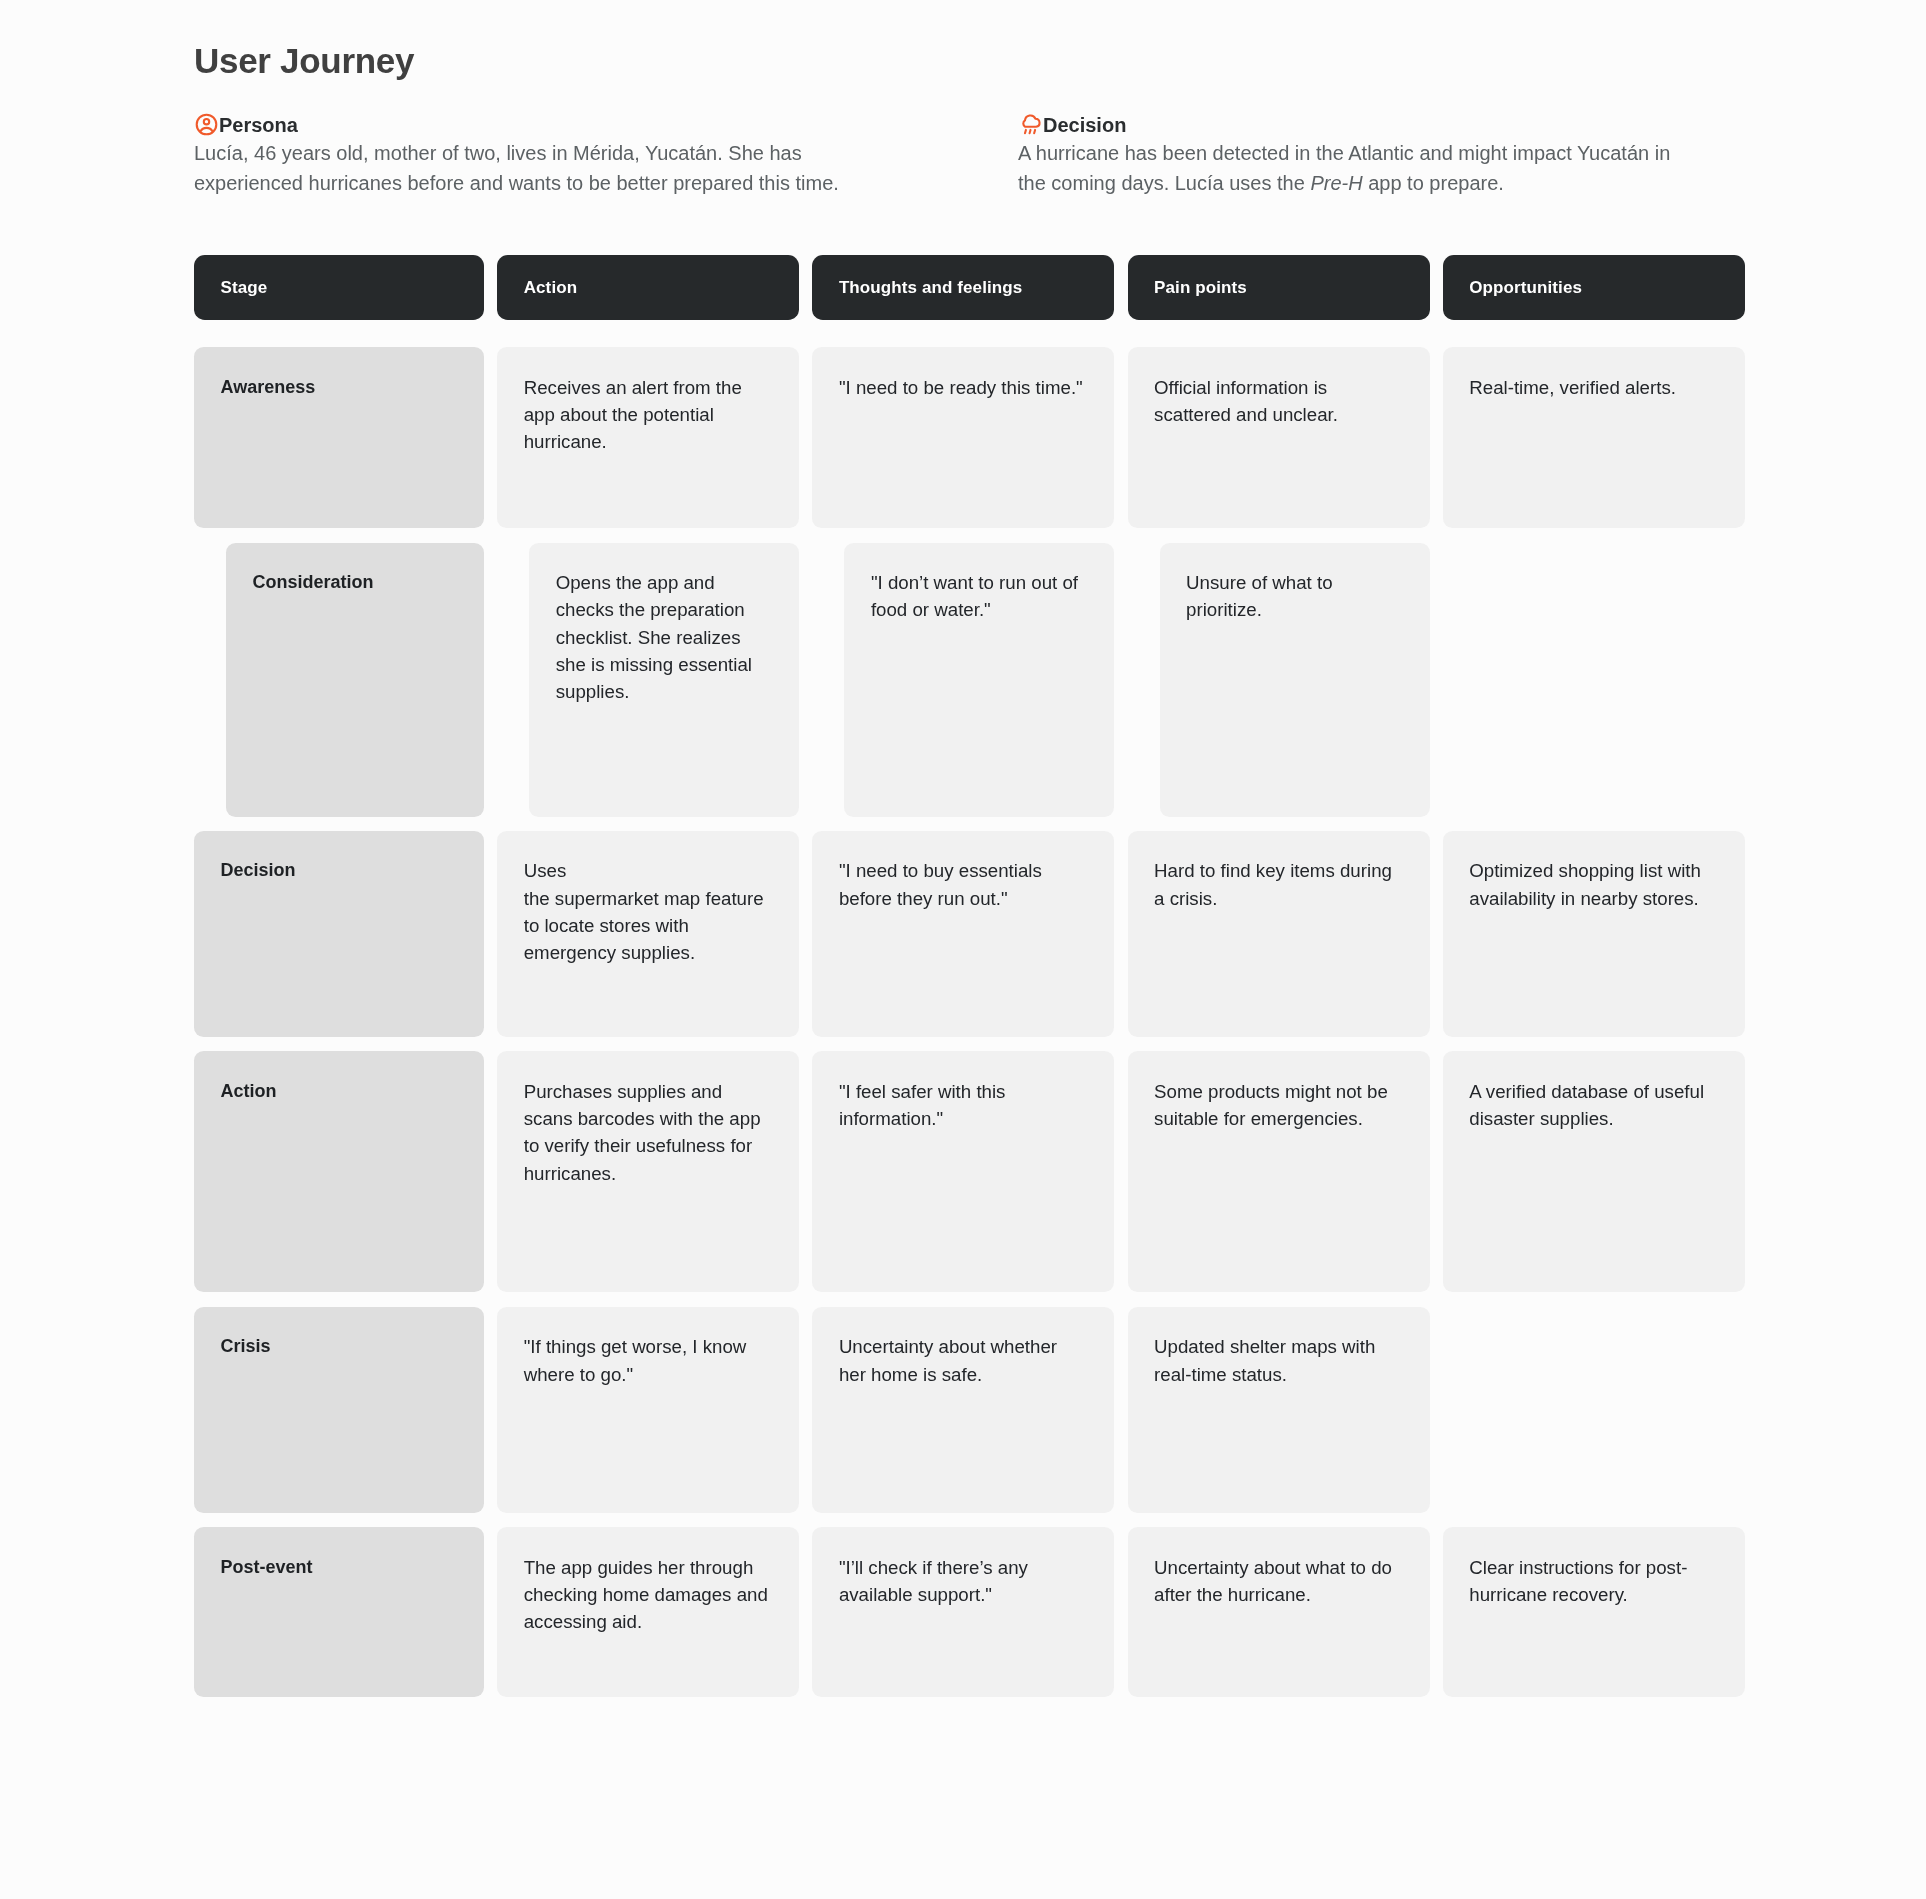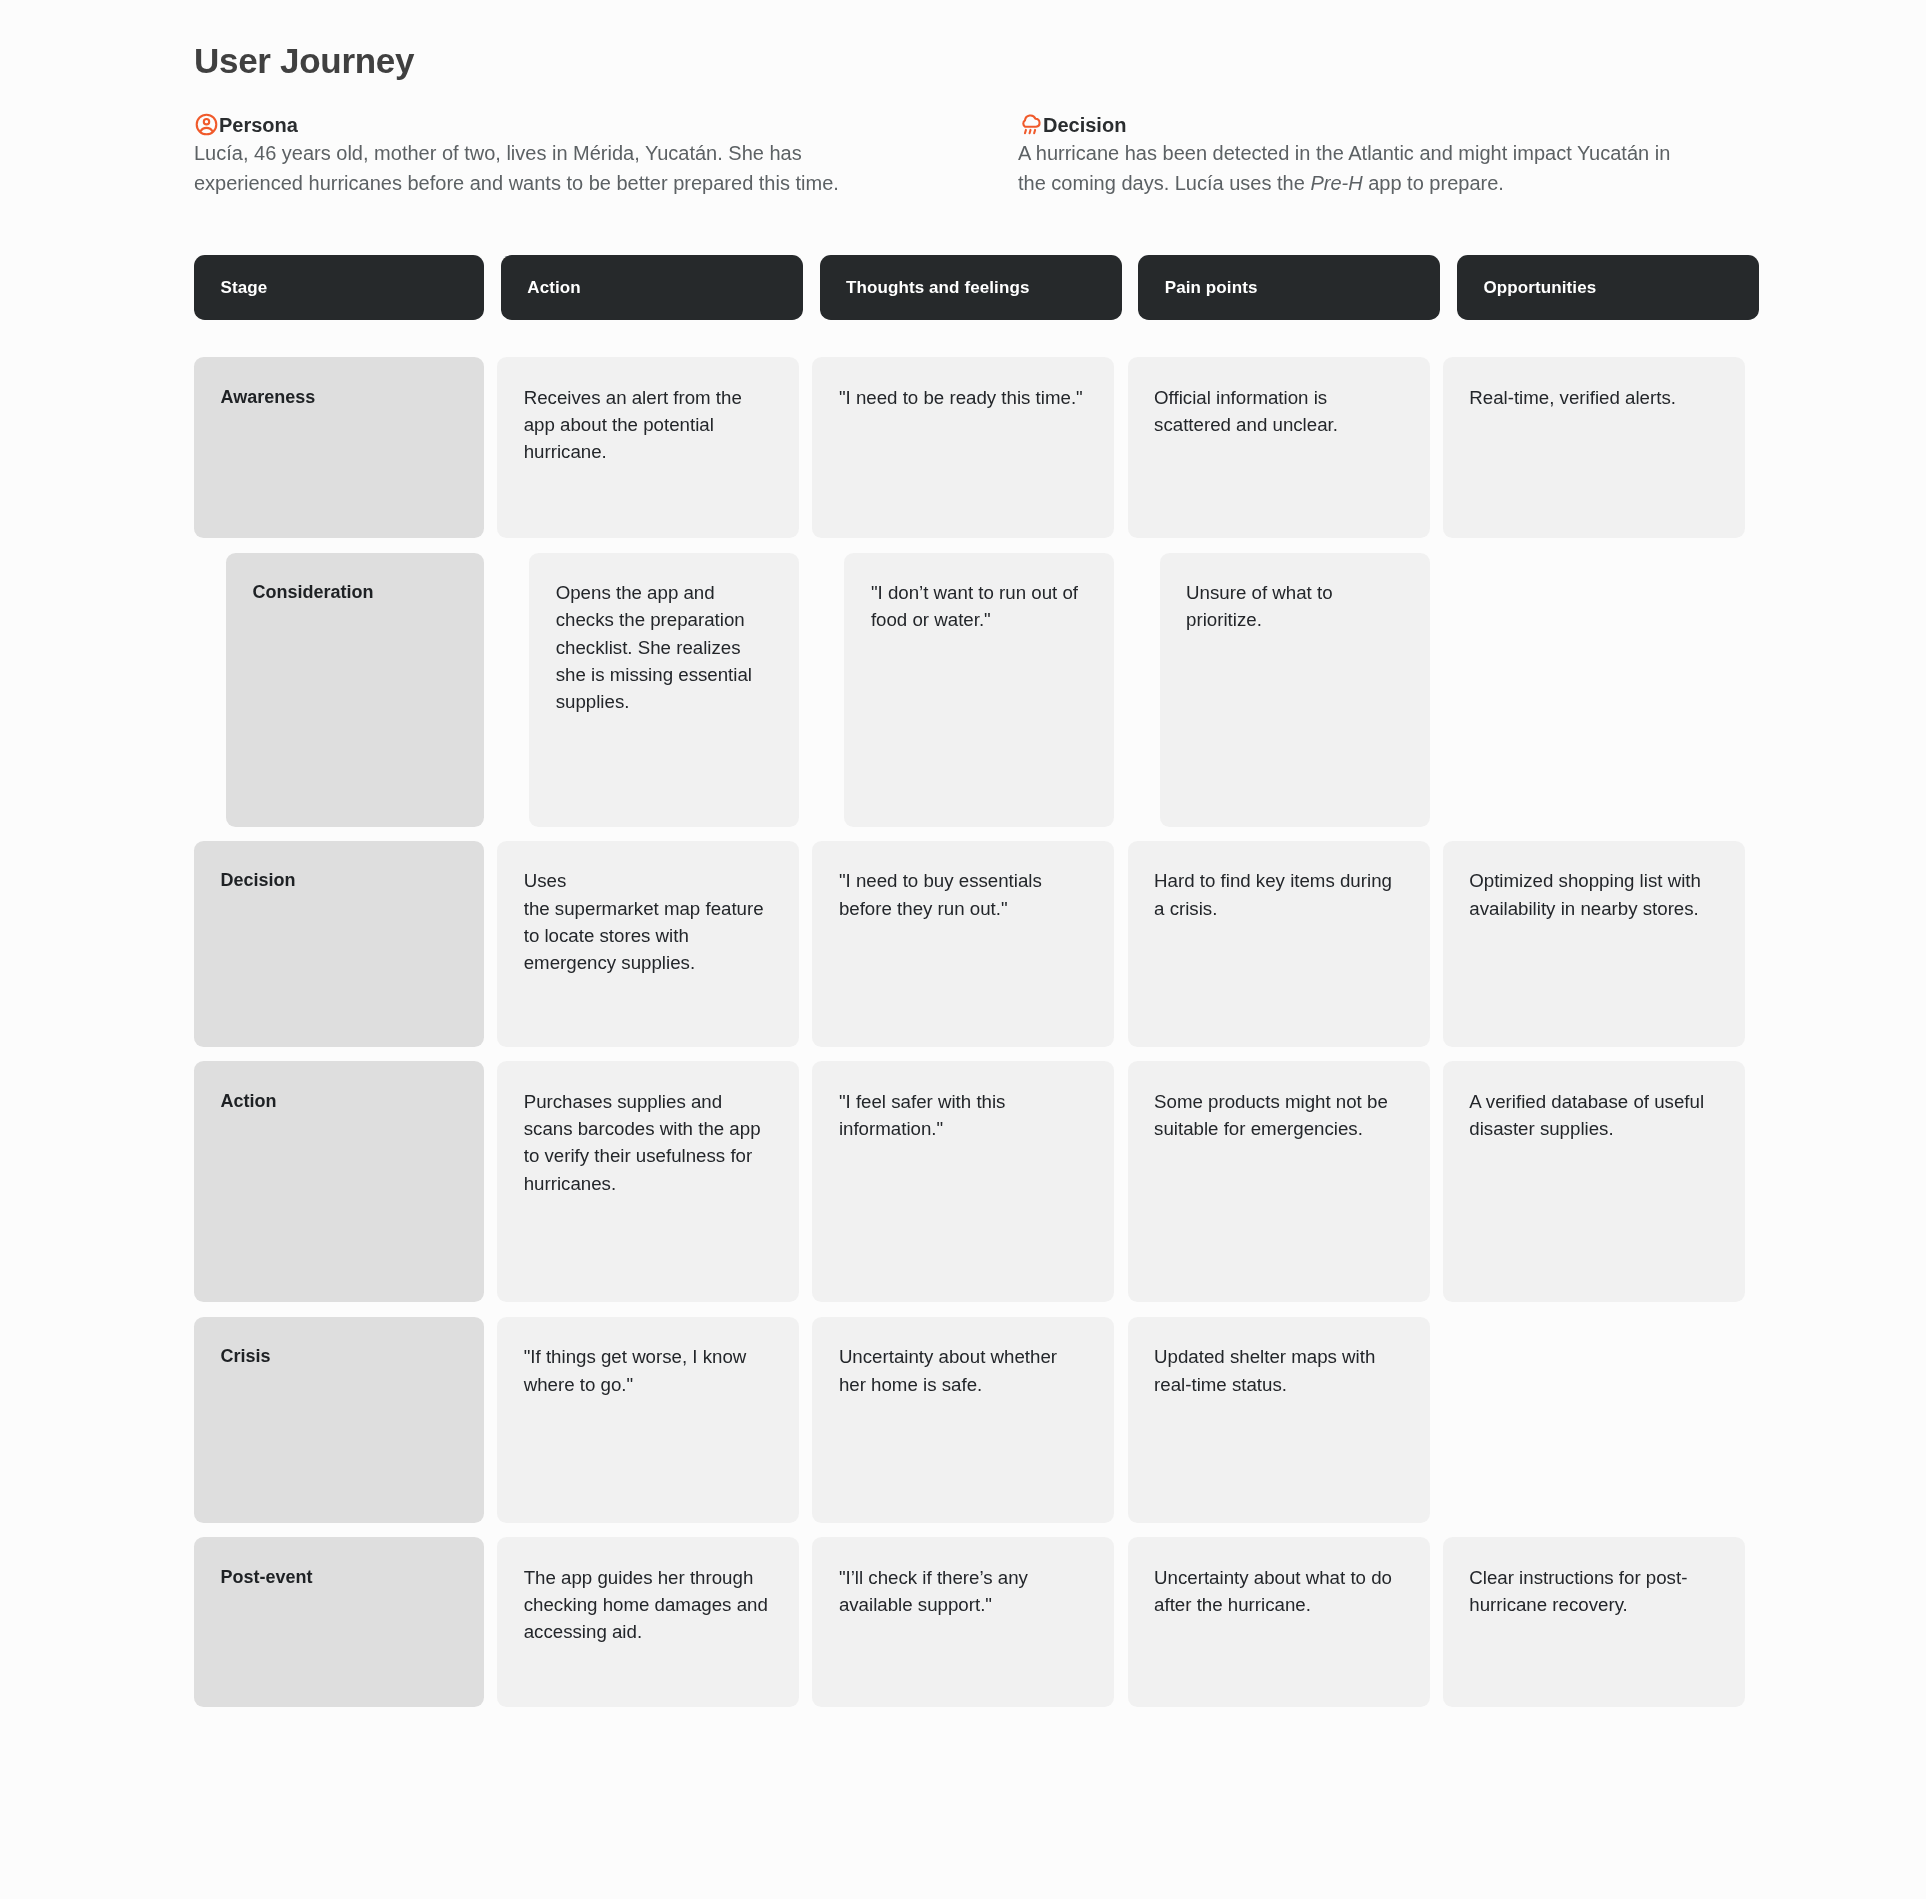--- a/index.html
+++ b/index.html
@@ -97,21 +97,21 @@
     align-items: center;
     padding: 0 26.5px;
     box-sizing: border-box;
   }
   .head-cell span {
     color: #FFFFFF;
     font-size: 17px;
     font-weight: 700;
     letter-spacing: 0.1px;
   }
-  .header-row { margin-bottom: 37px; justify-content: space-between; }
+  .header-row { margin-bottom: 27px; }
 
   
   .cell {
     background: #F1F1F1;
     border-radius: 9.6px;
     padding: 26.5px 26.5px 26.5px 26.5px;
     box-sizing: border-box;
     font-size: 18.7px;
     line-height: 1.46;
     color: #23262A;

